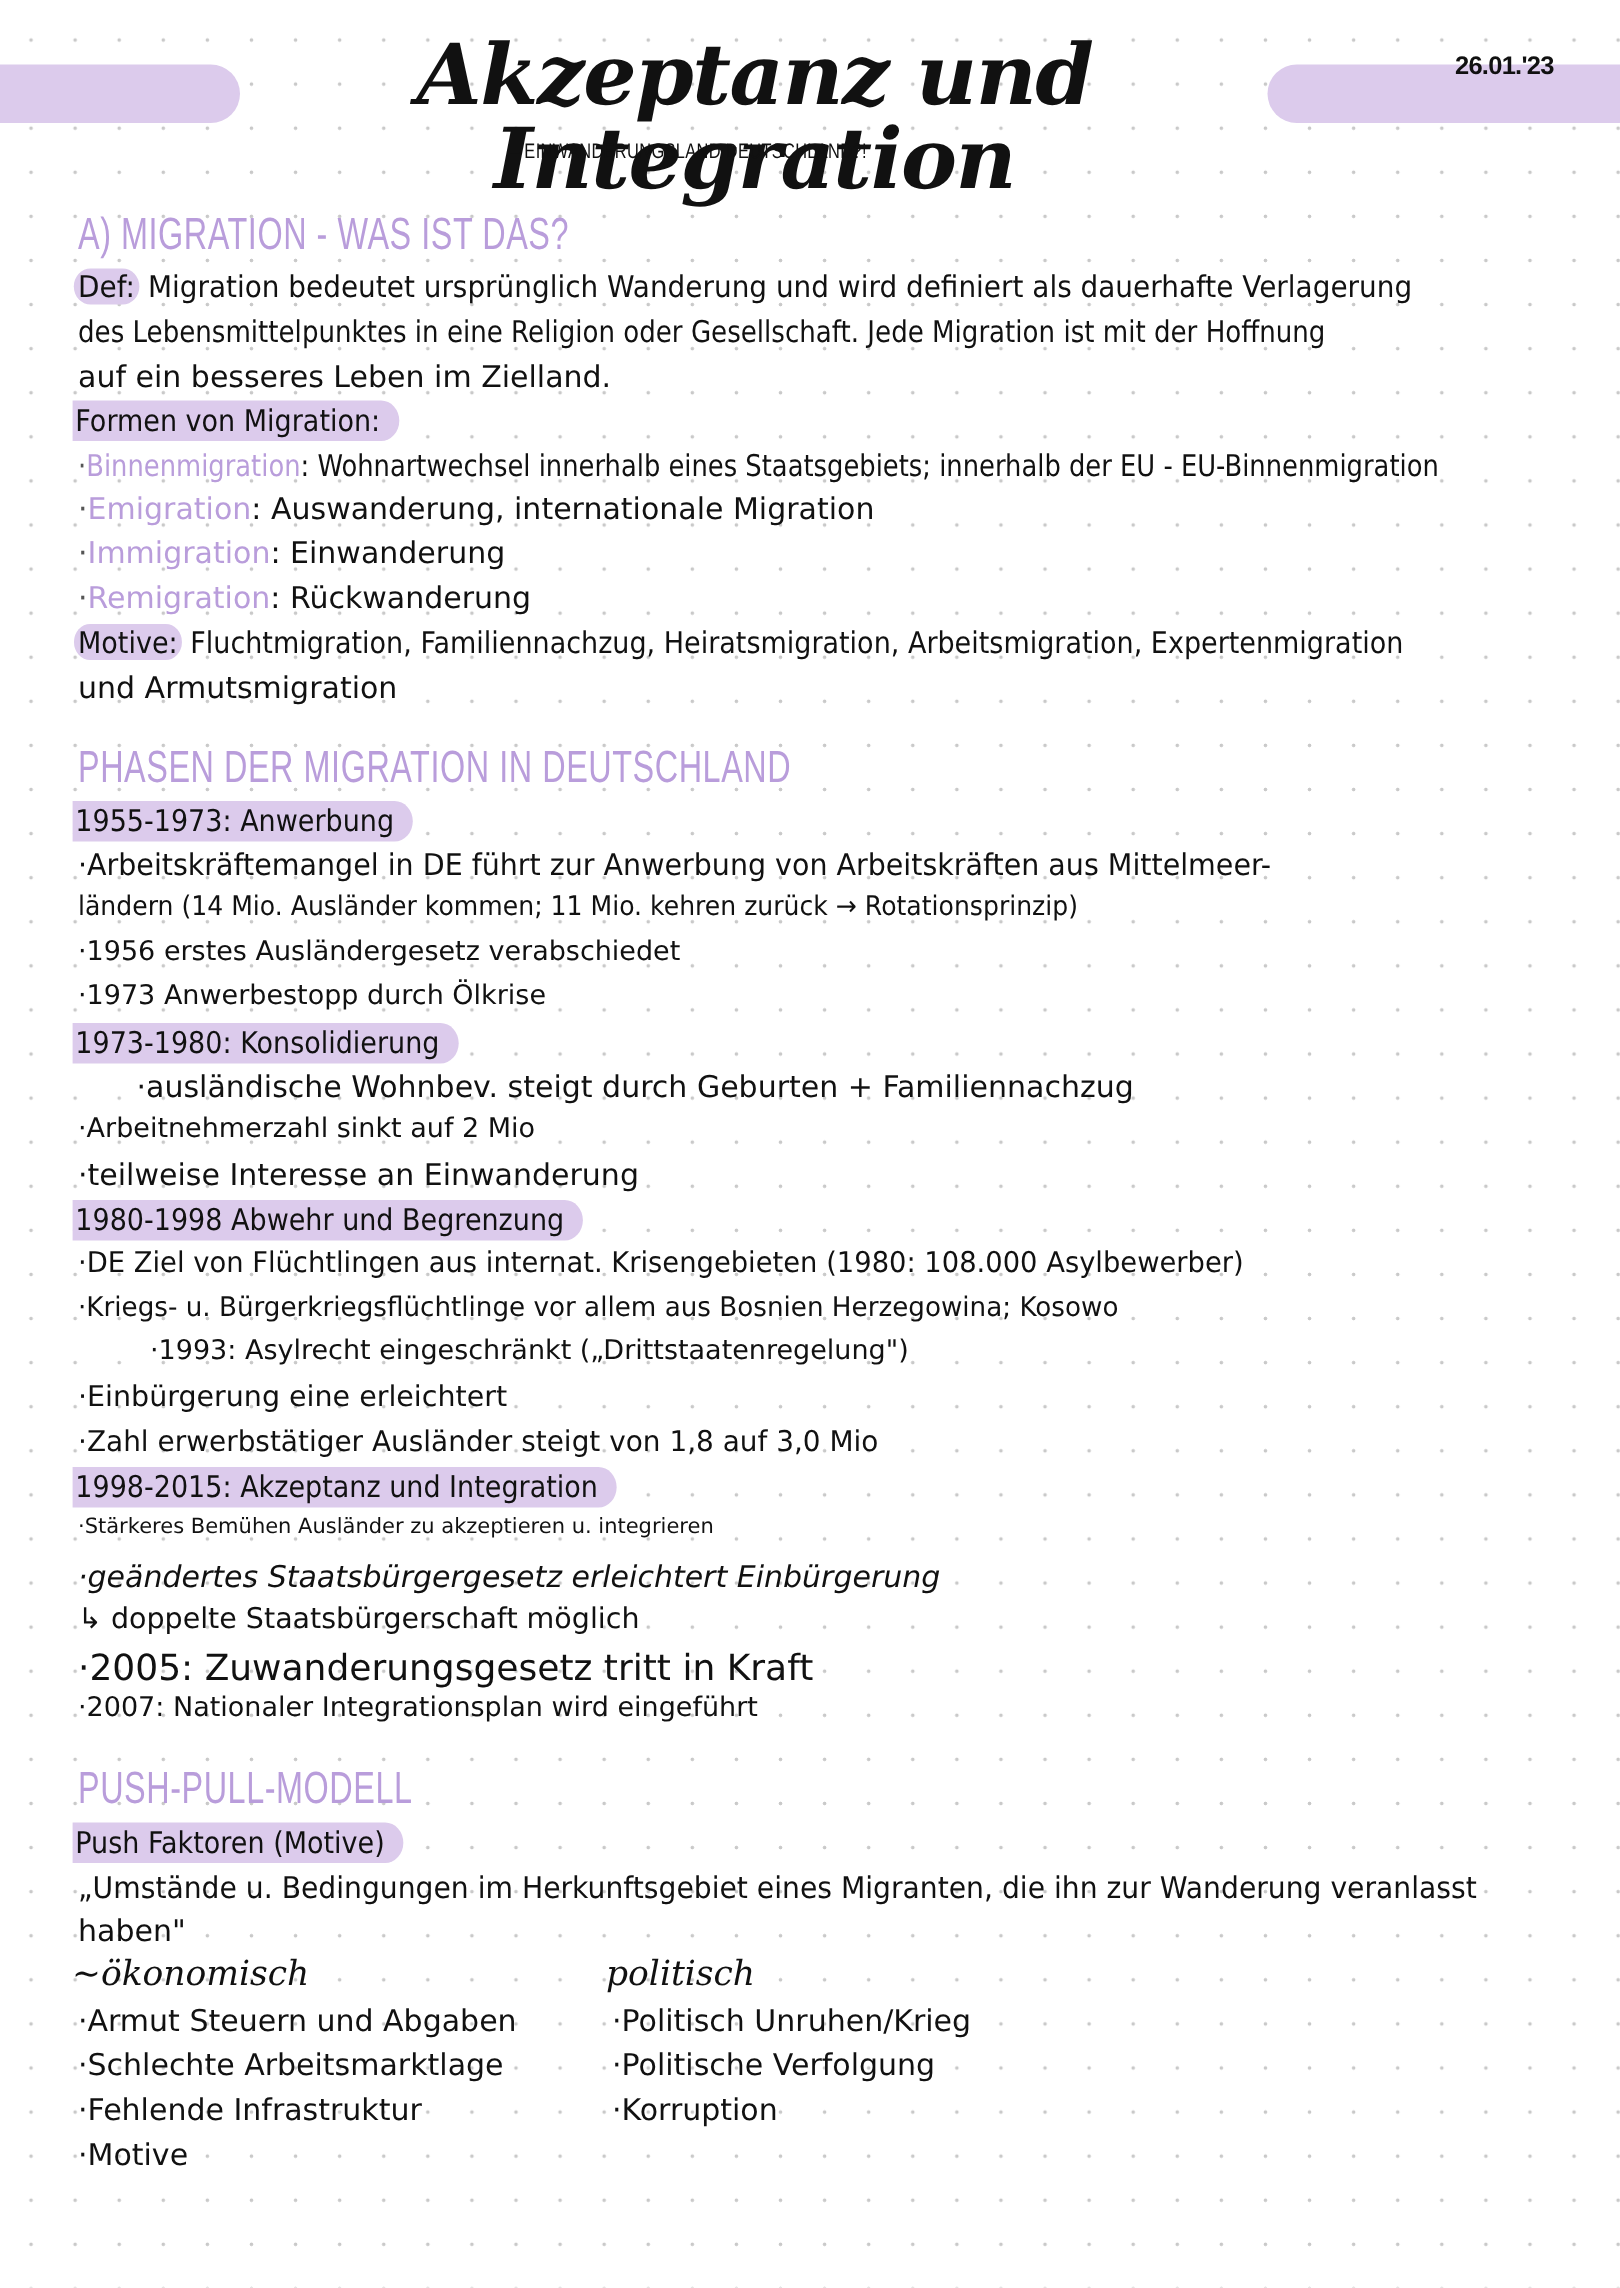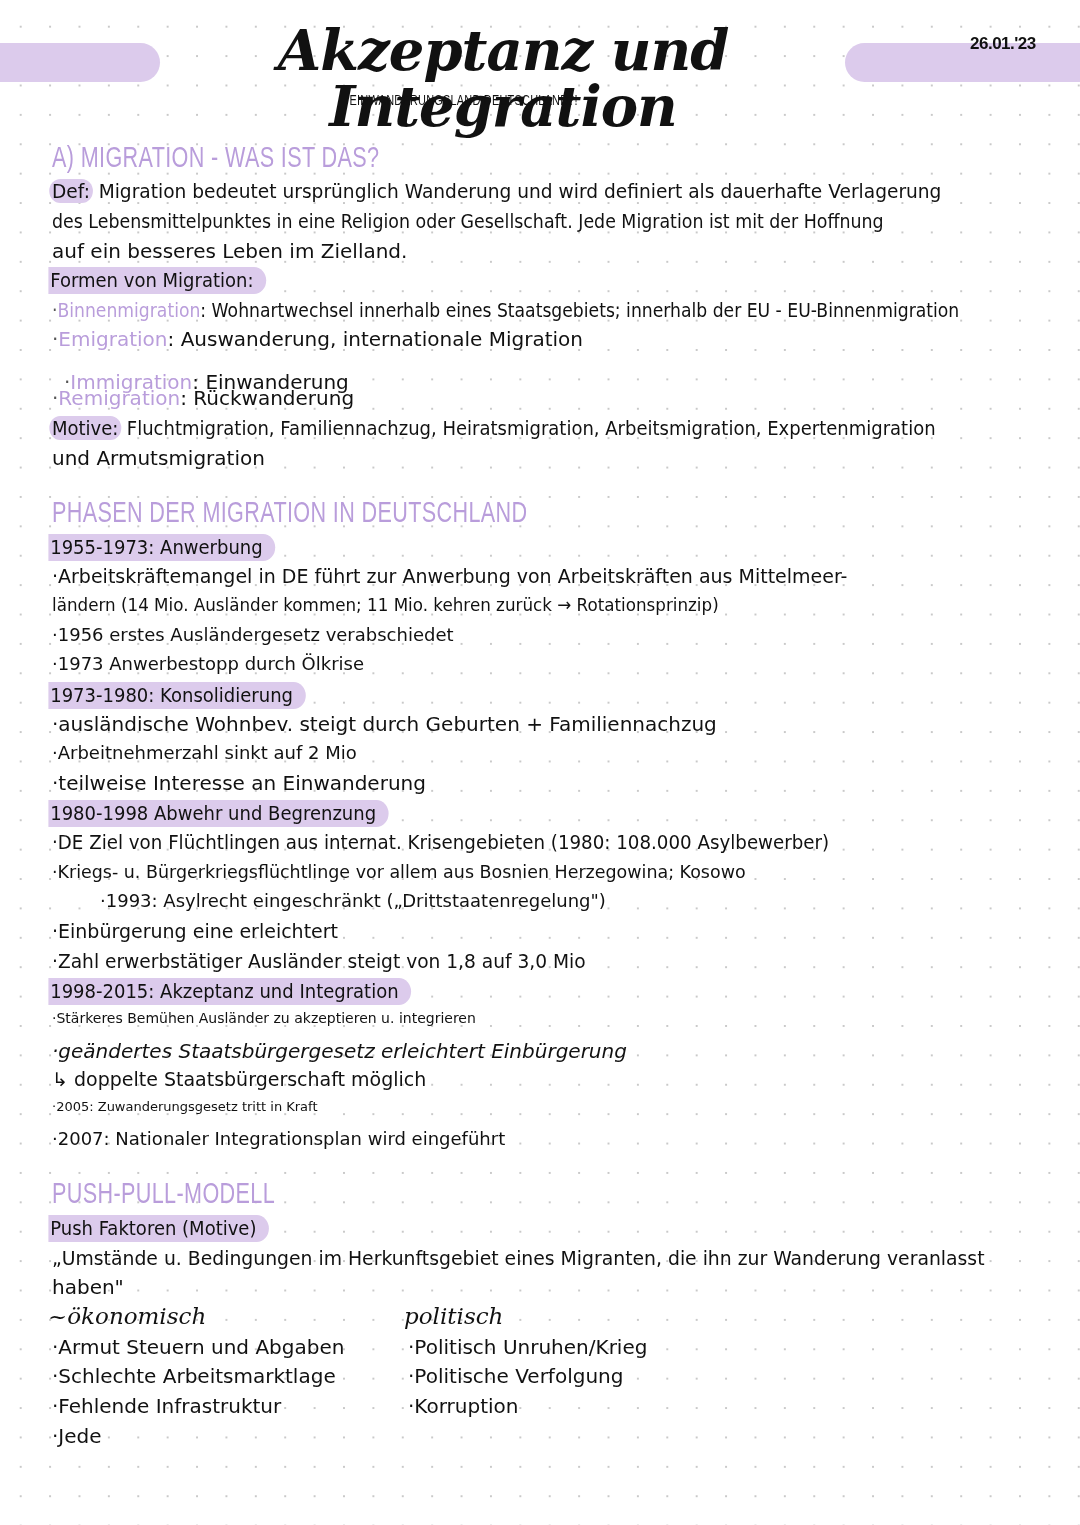--- a/index.html
+++ b/index.html
@@ -66,66 +66,66 @@
 
 <div class="line" style="top:270px; transform:scaleX(0.9);">
   <span class="hl">Formen von Migration:</span>
 </div>
 <div class="line" style="top:300px; transform:scaleX(0.86);">
   <span class="bullet">·</span><span class="lav">Binnenmigration</span>: <span>Wohnartwechsel innerhalb eines Staatsgebiets; innerhalb der EU - EU-Binnenmigration</span>
 </div>
 <div class="line" style="top:329px;">
   <span class="bullet">·</span><span class="lav">Emigration</span>: <span>Auswanderung, internationale Migration</span>
 </div>
-<div class="line" style="top:372px;margin-left:12px;">
+<div class="line" style="top:358px;">
   <span class="bullet">·</span><span class="lav">Immigration</span>: <span>Einwanderung</span>
 </div>
 <div class="line" style="top:388px;">
   <span class="bullet">·</span><span class="lav">Remigration</span>: <span>Rückwanderung</span>
 </div>
 <div class="line" style="top:418px; transform:scaleX(0.9);">
   <span class="dot-hl">Motive:</span>
   <span>Fluchtmigration, Familiennachzug, Heiratsmigration, Arbeitsmigration, Expertenmigration</span>
 </div>
 <div class="line" style="top:448px;">und Armutsmigration</div>
 
 <div class="h" style="top:495px;">PHASEN DER MIGRATION IN DEUTSCHLAND</div>
 
 <div class="line" style="top:537px; transform:scaleX(0.9);"><span class="hl">1955-1973: Anwerbung</span></div>
 <div class="line" style="top:566px; transform:scaleX(0.95);">·Arbeitskräftemangel in DE führt zur Anwerbung von Arbeitskräften aus Mittelmeer-</div>
 <div class="line" style="top:596px; font-size:18px; transform:scaleX(0.93);"> ländern (14 Mio. Ausländer kommen; 11 Mio. kehren zurück → Rotationsprinzip)</div>
 <div class="line" style="top:626px; font-size:18px;">·1956 erstes Ausländergesetz verabschiedet</div>
 <div class="line" style="top:655px; font-size:18px;">·1973 Anwerbestopp durch Ölkrise</div>
 
 <div class="line" style="top:685px; transform:scaleX(0.9);"><span class="hl">1973-1980: Konsolidierung</span></div>
-<div class="line" style="top:714px;">·ausländische Wohnbev. steigt durch Geburten + Familiennachzug</div>
+<div class="line" style="top:714px;margin-left:39px;">·ausländische Wohnbev. steigt durch Geburten + Familiennachzug</div>
 <div class="line" style="top:744px; font-size:18px;">·Arbeitnehmerzahl sinkt auf 2 Mio</div>
 <div class="line" style="top:773px;">·teilweise Interesse an Einwanderung</div>
 
 <div class="line" style="top:803px; transform:scaleX(0.9);"><span class="hl">1980-1998 Abwehr und Begrenzung</span></div>
 <div class="line" style="top:833px; font-size:19px; transform:scaleX(0.96);">·DE Ziel von Flüchtlingen aus internat. Krisengebieten (1980: 108.000 Asylbewerber)</div>
 <div class="line" style="top:863px; font-size:18px; transform:scaleX(0.97);">·Kriegs- u. Bürgerkriegsflüchtlinge vor allem aus Bosnien Herzegowina; Kosowo</div>
 <div class="line" style="top:892px; font-size:18px;margin-left:48px;">·1993: Asylrecht eingeschränkt („Drittstaatenregelung")</div>
 <div class="line" style="top:922px; font-size:19px;">·Einbürgerung eine erleichtert</div>
 <div class="line" style="top:952px; font-size:19px; transform:scaleX(0.98);">·Zahl erwerbstätiger Ausländer steigt von 1,8 auf 3,0 Mio</div>
 
 <div class="line" style="top:981px; transform:scaleX(0.9);"><span class="hl">1998-2015: Akzeptanz und Integration</span></div>
 <div class="line" style="top:1011px; font-size:14px;">·Stärkeres Bemühen Ausländer zu akzeptieren u. integrieren</div>
 <div class="line" style="top:1041px;font-style:italic;">·geändertes Staatsbürgergesetz erleichtert Einbürgerung</div>
 <div class="line" style="top:1070px; font-size:19px;">  ↳ doppelte Staatsbürgerschaft möglich</div>
-<div class="line" style="top:1100px; font-size:13px;">·2005: Zuwanderungsgesetz tritt in Kraft</div>
+<div class="line" style="top:1100px; font-size:24px;">·2005: Zuwanderungsgesetz tritt in Kraft</div>
 <div class="line" style="top:1130px; font-size:18px;">·2007: Nationaler Integrationsplan wird eingeführt</div>
 
 <div class="h" style="top:1176px;">PUSH-PULL-MODELL</div>
 <div class="line" style="top:1218px; transform:scaleX(0.9);"><span class="hl">Push Faktoren (Motive)</span></div>
 <div class="line" style="top:1248px; transform:scaleX(0.94);">„Umstände u. Bedingungen im Herkunftsgebiet eines Migranten, die ihn zur Wanderung veranlasst</div>
 <div class="line" style="top:1277px;"> haben"</div>
 
 <div class="script" style="left:48px; top:1303px;">~ökonomisch</div>
 <div class="line" style="top:1337px;">·Armut Steuern und Abgaben</div>
 <div class="line" style="top:1366px;">·Schlechte Arbeitsmarktlage</div>
 <div class="line" style="top:1396px;">·Fehlende Infrastruktur</div>
-<div class="line" style="top:1426px;">·Jede</div>
+<div class="line" style="top:1426px;">·Motive</div>
 
 <div class="script" style="left:404px; top:1303px;">politisch</div>
 <div class="line" style="left:408px; top:1337px;">·Politisch Unruhen/Krieg</div>
 <div class="line" style="left:408px; top:1366px;">·Politische Verfolgung</div>
 <div class="line" style="left:408px; top:1396px;">·Korruption</div>
 
 </body></html>

